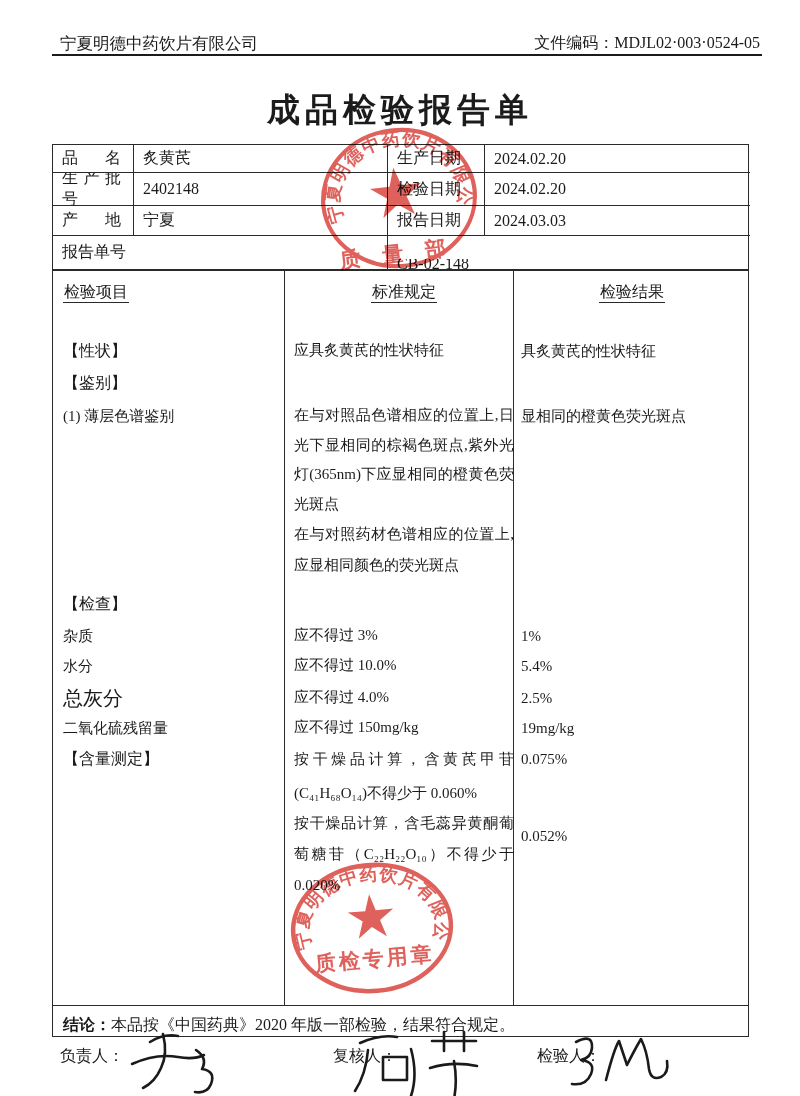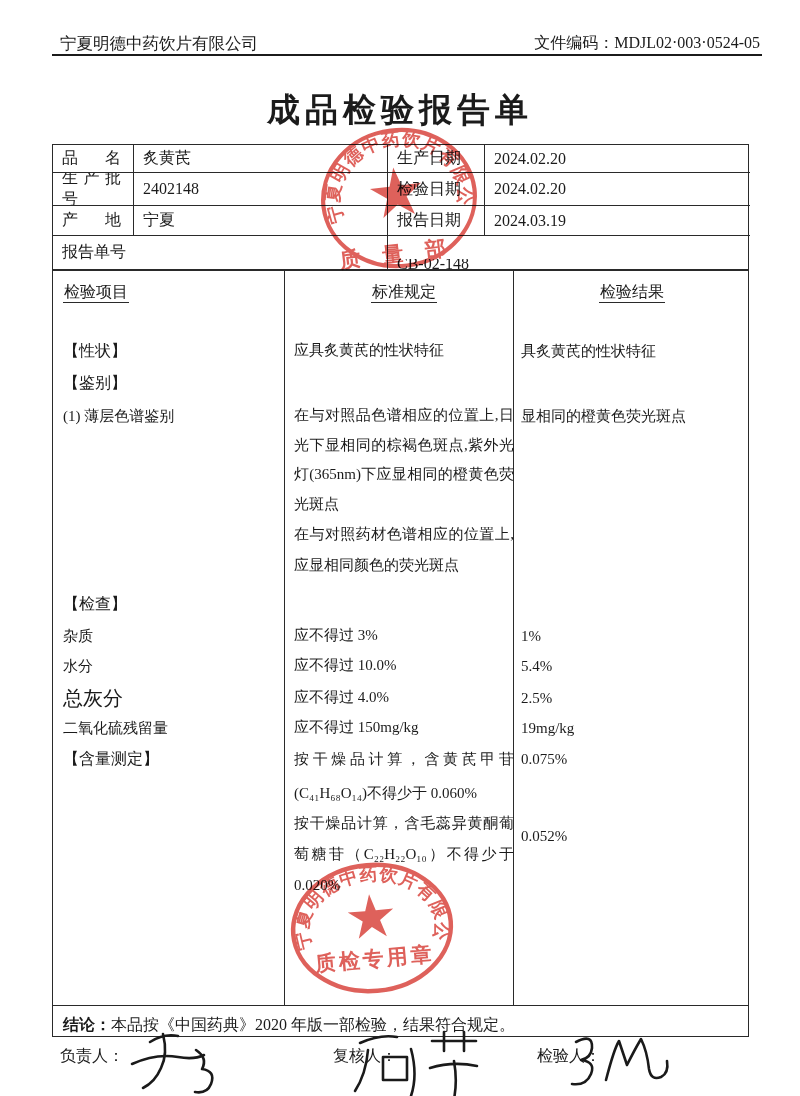--- a/index.html
+++ b/index.html
@@ -66,21 +66,21 @@
       </div>
     <div class="cell">2402148</div>
     <div class="cell">检验日期</div>
     <div class="cell lastcol">2024.02.20</div>
 
     <div class="cell">
         <span class="jlabel">产地</span>
       </div>
     <div class="cell">宁夏</div>
     <div class="cell">报告日期</div>
-    <div class="cell lastcol">2024.03.19</div>
+    <div class="cell lastcol">2024.03.03</div>
 
     <div class="cell lastrow span2a">报告单号</div>
     <div class="cell lastrow lastcol span2b">CB-02-148</div>
   </div>
 
   <div class="spec-table">
     <div class="vline" style="left:231px"></div>
     <div class="vline" style="left:460px"></div>
     <div class="hline"></div>
 

